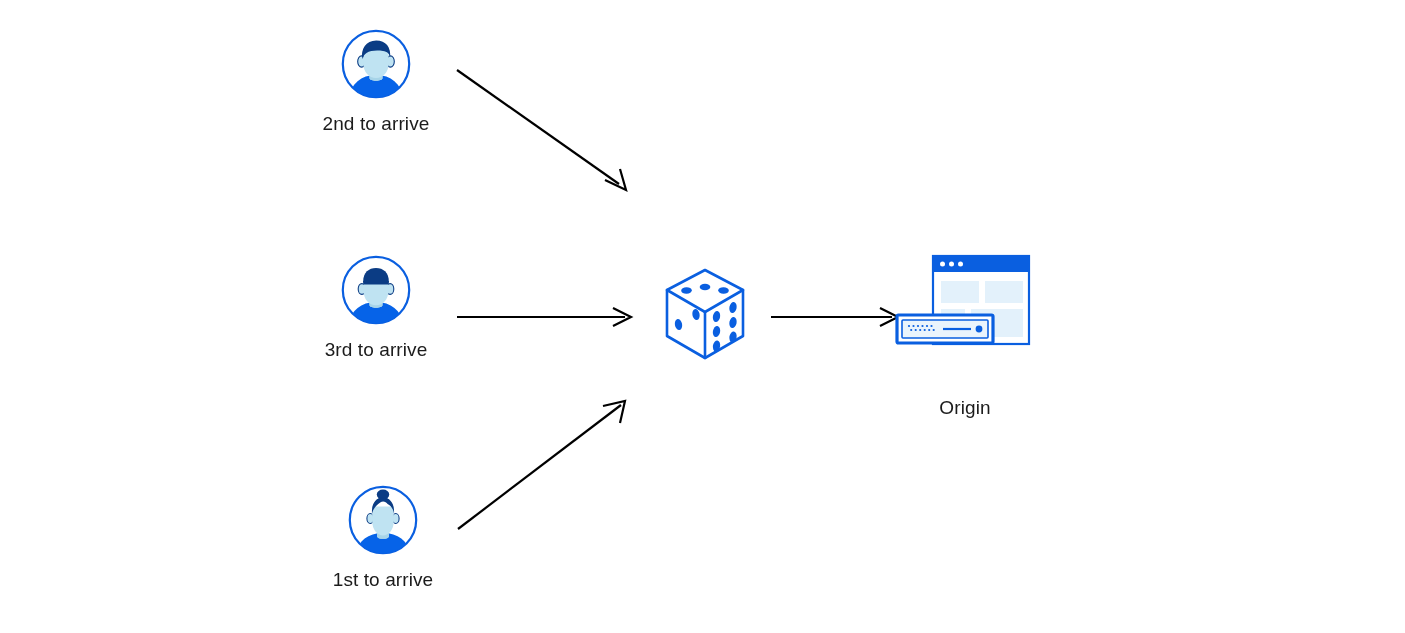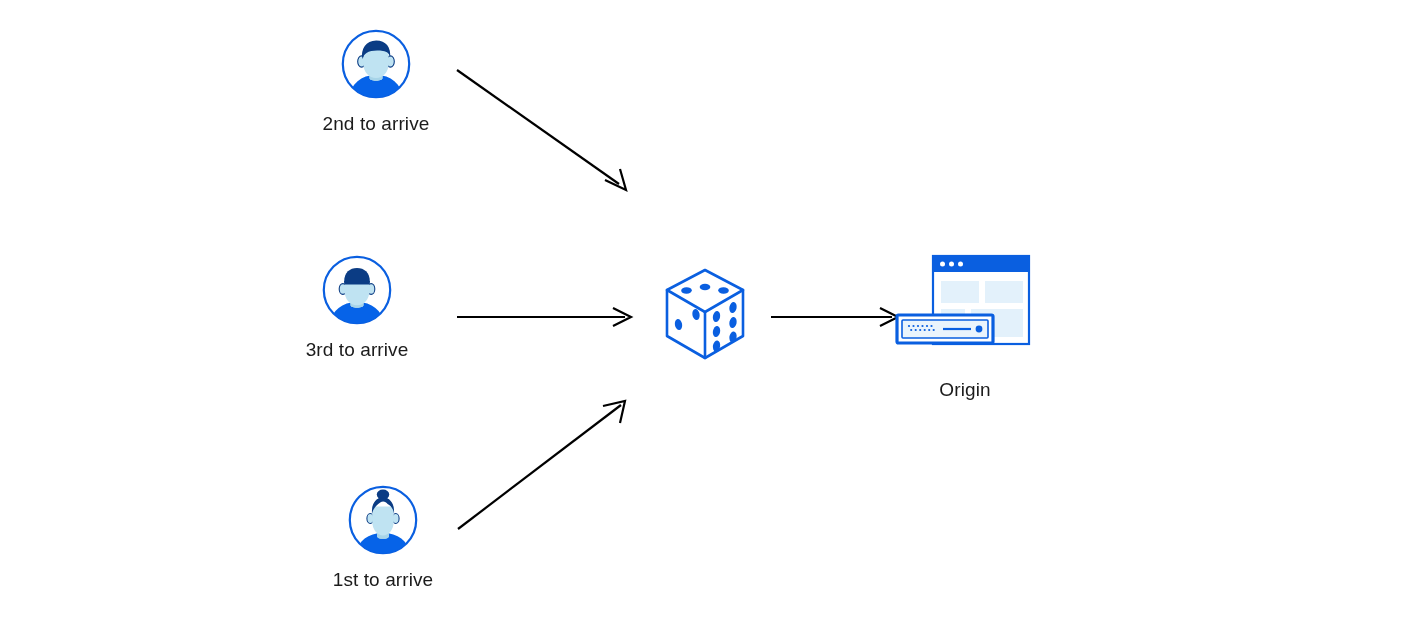--- a/index.html
+++ b/index.html
@@ -34,30 +34,30 @@
     font-family: "Liberation Sans", sans-serif;
     font-size: 19px;
     font-weight: 400;
     color: #1b1b1b;
     letter-spacing: 0.1px;
     white-space: nowrap;
     text-align: center;
   }
   
   #client-top    { left: 311px; top: 27px;  width: 130px; }
-  #client-mid    { left: 292px; top: 253px; width: 130px; justify-content: flex-end; }
+  #client-mid    { left: 311px; top: 253px; width: 130px; justify-content: flex-end; }
   #client-bottom { left: 318px; top: 483px; width: 130px; }
   .client-node .node-label { margin-top: 12px; }
 
   
   #randomizer { left: 659px; top: 264px; width: 92px; }
 
   
   #origin { left: 893px; top: 253px; width: 144px; }
-  #origin .node-label { margin-top: 14px; }
+  #origin .node-label { margin-top: 32px; }
 
   
   #arrows {
     position: absolute;
     left: 0;
     top: 0;
     width: 1405px;
     height: 633px;
     pointer-events: none;
   }

